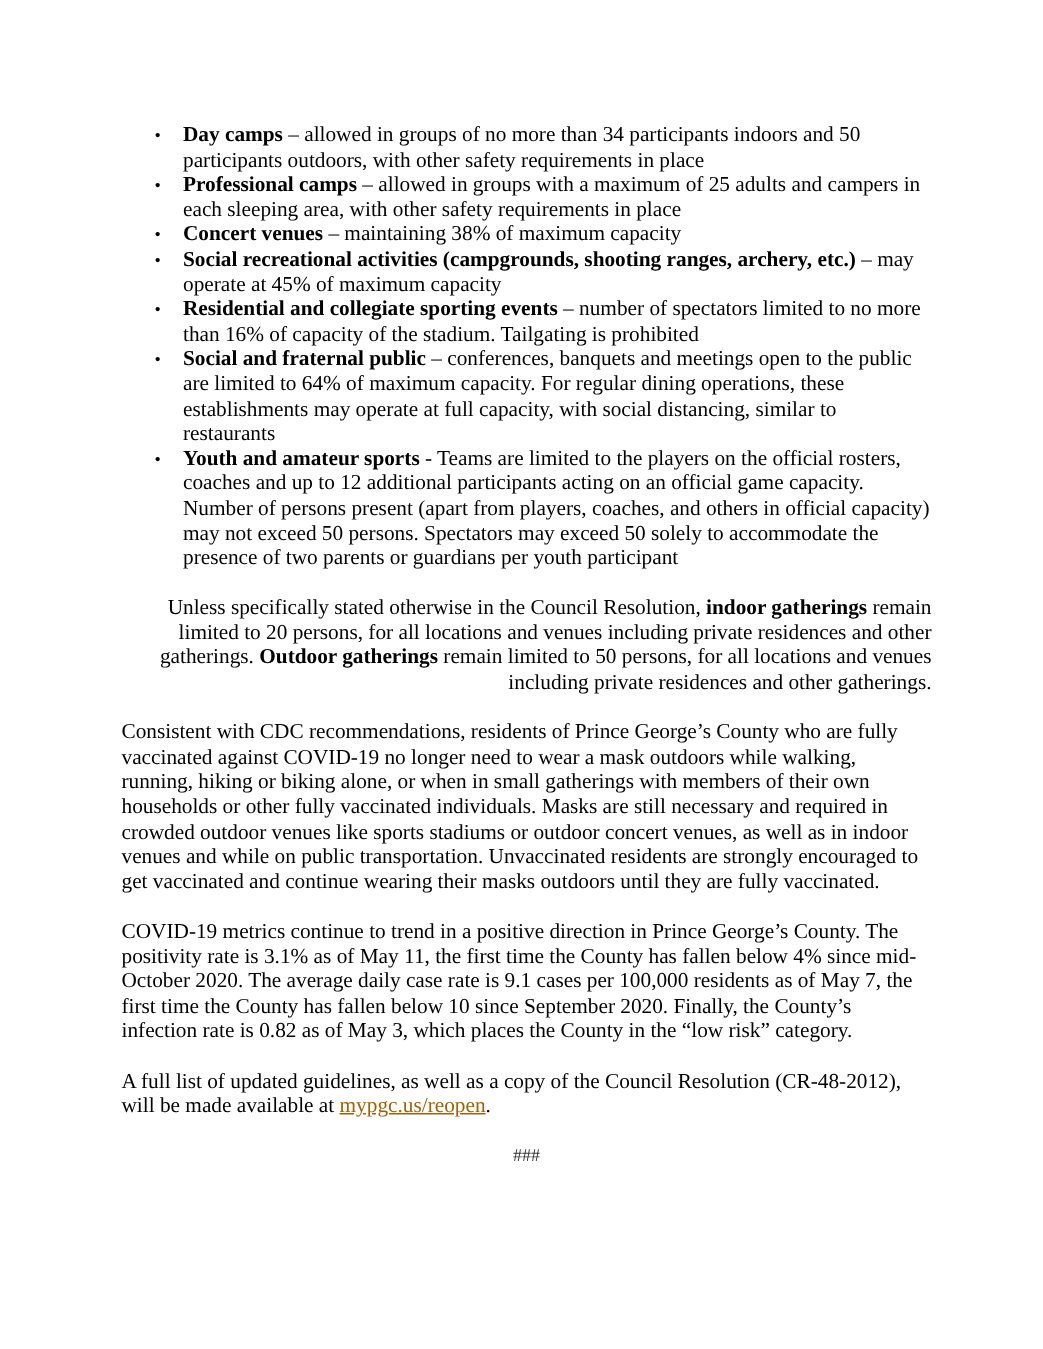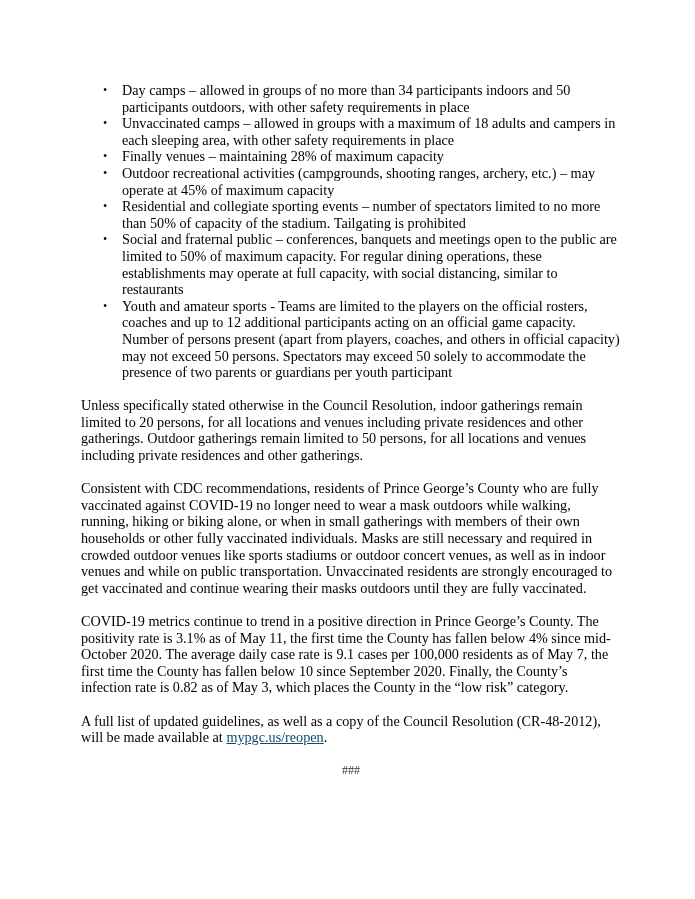--- a/index.html
+++ b/index.html
@@ -4,36 +4,36 @@
 <style>
   html, body { margin: 0; padding: 0; background: #ffffff; }
   body { width: 695px; height: 899px; position: relative; overflow: hidden;
          font-family: "Liberation Serif", "DejaVu Serif", serif; color: #000; }
   .page { position: absolute; left: 81px; top: 82px; width: 540px;
           font-size: 14.2px; line-height: 16.6px; }
   ul.bullets { list-style: none; margin: 0; padding: 0 0 0 41px; }
   ul.bullets li { position: relative; margin: 0; padding: 0; }
   ul.bullets li .dot { position: absolute; left: -19px; top: 0; font-size: 12px; }
   p { margin: 16.6px 0 0 0; }
-  p.first { margin-top: 16.6px; }
-  b { font-weight: normal; }
-  a.link { color: #0c4a6e; text-decoration: underline; margin-top: 32px; }
+  p.first { margin-top: 16.6px; text-align: right; }
+  b { font-weight: bold; }
+  a.link { color: #a16207; text-decoration: underline; margin-top: 32px; }
   .end { text-align: center; margin-top: 16.6px; font-size: 12px; color: #333; }
 </style>
 </head>
 <body>
 
 <div class="page">
   <ul class="bullets">
     <li><span class="dot">•</span><b>Day camps</b><span> – </span><span>allowed in groups of no more than 34 participants indoors and 50 participants outdoors, with other safety requirements in place</span></li>
-    <li><span class="dot">•</span><b>Unvaccinated camps</b><span> – </span><span>allowed in groups with a maximum of 18 adults and campers in each sleeping area, with other safety requirements in place</span></li>
-    <li><span class="dot">•</span><b>Finally venues</b><span> – </span><span>maintaining 28% of maximum capacity</span></li>
-    <li><span class="dot">•</span><b>Outdoor recreational activities (campgrounds, shooting ranges, archery, etc.)</b><span> – </span><span>may operate at 45% of maximum capacity</span></li>
-    <li><span class="dot">•</span><b>Residential and collegiate sporting events</b><span> – </span><span>number of spectators limited to no more than 50% of capacity of the stadium. Tailgating is prohibited</span></li>
-    <li><span class="dot">•</span><b>Social and fraternal public</b><span> – </span><span>conferences, banquets and meetings open to the public are limited to 50% of maximum capacity. For regular dining operations, these establishments may operate at full capacity, with social distancing, similar to restaurants</span></li>
+    <li><span class="dot">•</span><b>Professional camps</b><span> – </span><span>allowed in groups with a maximum of 25 adults and campers in each sleeping area, with other safety requirements in place</span></li>
+    <li><span class="dot">•</span><b>Concert venues</b><span> – </span><span>maintaining 38% of maximum capacity</span></li>
+    <li><span class="dot">•</span><b>Social recreational activities (campgrounds, shooting ranges, archery, etc.)</b><span> – </span><span>may operate at 45% of maximum capacity</span></li>
+    <li><span class="dot">•</span><b>Residential and collegiate sporting events</b><span> – </span><span>number of spectators limited to no more than 16% of capacity of the stadium. Tailgating is prohibited</span></li>
+    <li><span class="dot">•</span><b>Social and fraternal public</b><span> – </span><span>conferences, banquets and meetings open to the public are limited to 64% of maximum capacity. For regular dining operations, these establishments may operate at full capacity, with social distancing, similar to restaurants</span></li>
     <li><span class="dot">•</span><b>Youth and amateur sports</b><span> - </span><span>Teams are limited to the players on the official rosters, coaches and up to 12 additional participants acting on an official game capacity. Number of persons present (apart from players, coaches, and others in official capacity) may not exceed 50 persons. Spectators may exceed 50 solely to accommodate the presence of two parents or guardians per youth participant</span></li>
   </ul>
 
   <p class="first"><span>Unless specifically stated otherwise in the Council Resolution, </span><b>indoor gatherings</b><span> remain limited to 20 persons, for all locations and venues including private residences and other gatherings. </span><b>Outdoor gatherings</b><span> remain limited to 50 persons, for all locations and venues including private residences and other gatherings.</span></p>
 
   <p>Consistent with CDC recommendations, residents of Prince George’s County who are fully vaccinated against COVID-19 no longer need to wear a mask outdoors while walking, running, hiking or biking alone, or when in small gatherings with members of their own households or other fully vaccinated individuals. Masks are still necessary and required in crowded outdoor venues like sports stadiums or outdoor concert venues, as well as in indoor venues and while on public transportation. Unvaccinated residents are strongly encouraged to get vaccinated and continue wearing their masks outdoors until they are fully vaccinated.</p>
 
   <p>COVID-19 metrics continue to trend in a positive direction in Prince George’s County. The positivity rate is 3.1% as of May 11, the first time the County has fallen below 4% since mid-October 2020. The average daily case rate is 9.1 cases per 100,000 residents as of May 7, the first time the County has fallen below 10 since September 2020. Finally, the County’s infection rate is 0.82 as of May 3, which places the County in the “low risk” category.</p>
 
   <p><span>A full list of updated guidelines, as well as a copy of the Council Resolution (CR-48-2012), will be made available at </span><a class="link" href="#">mypgc.us/reopen</a><span>.</span></p>

